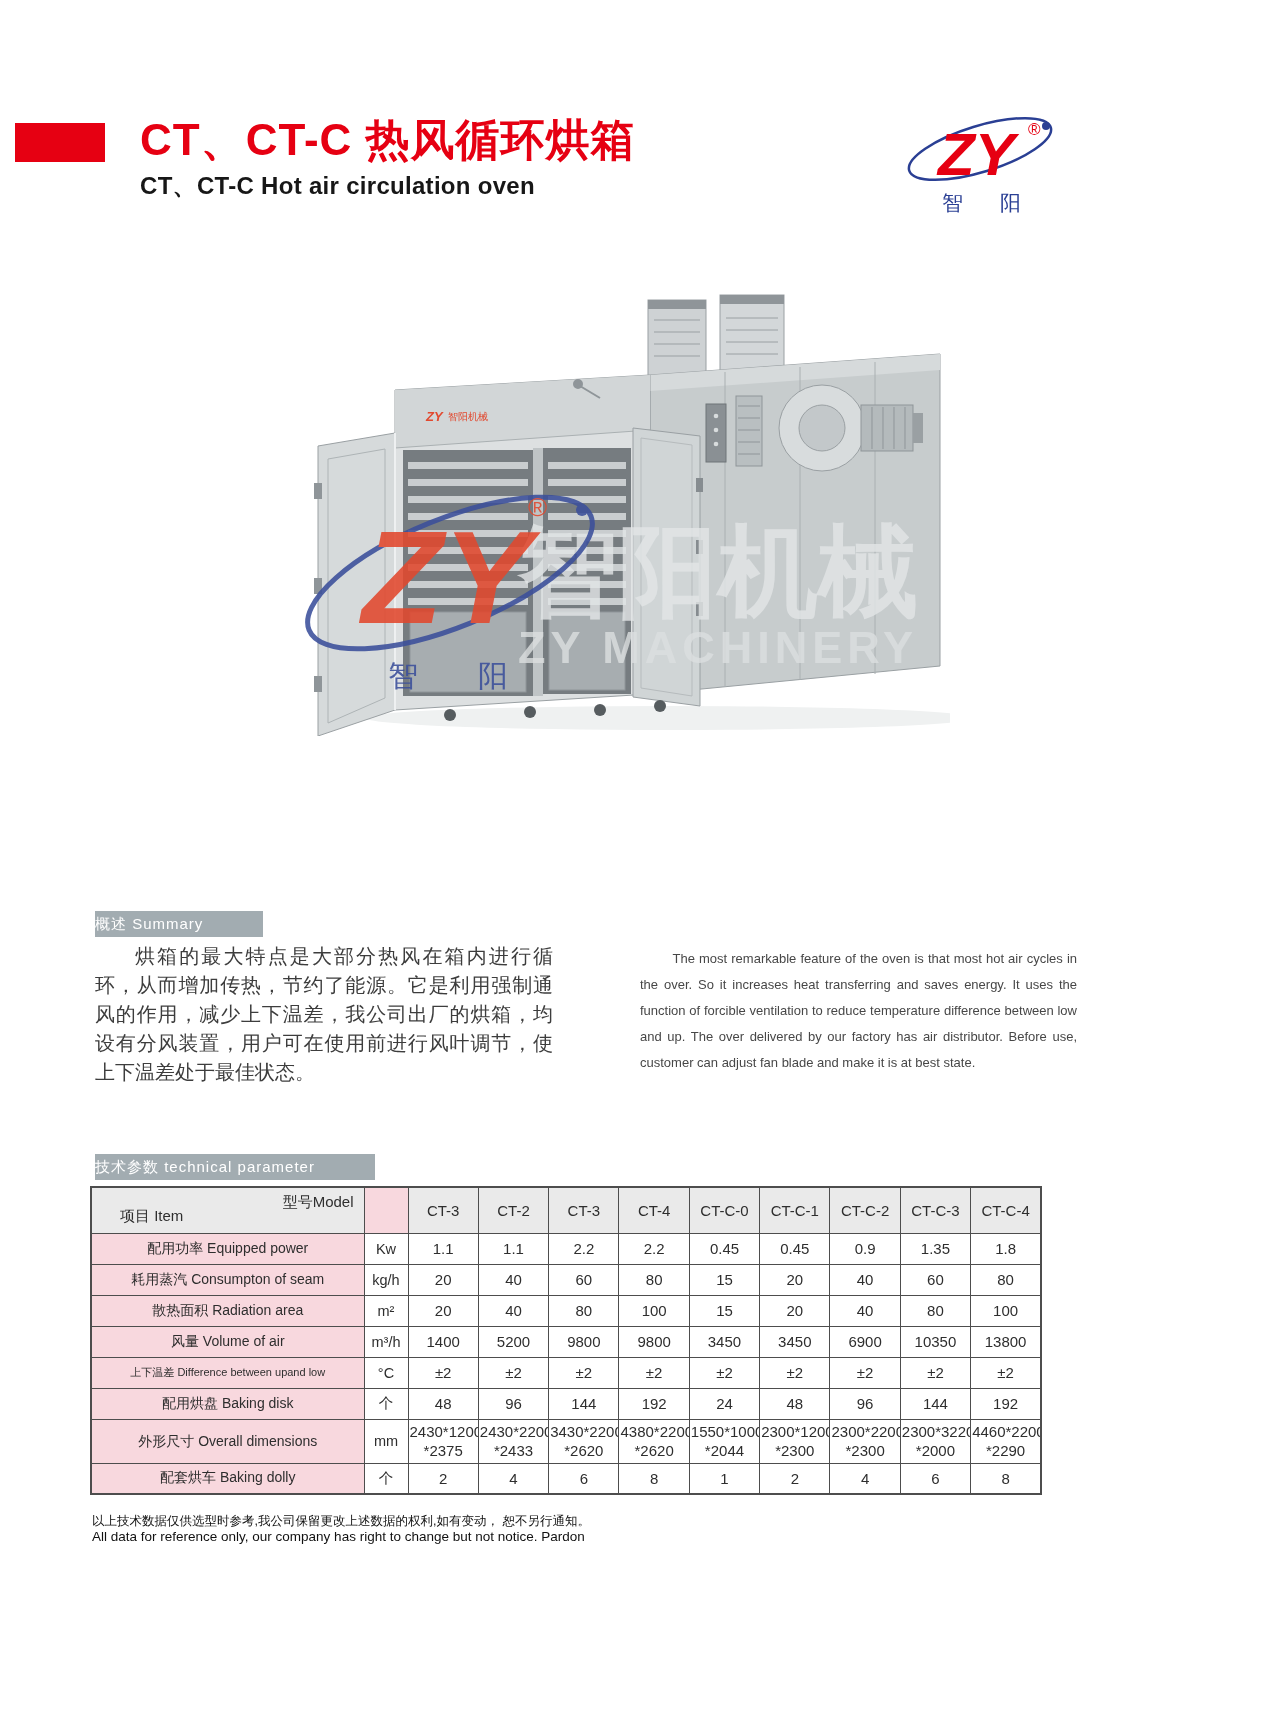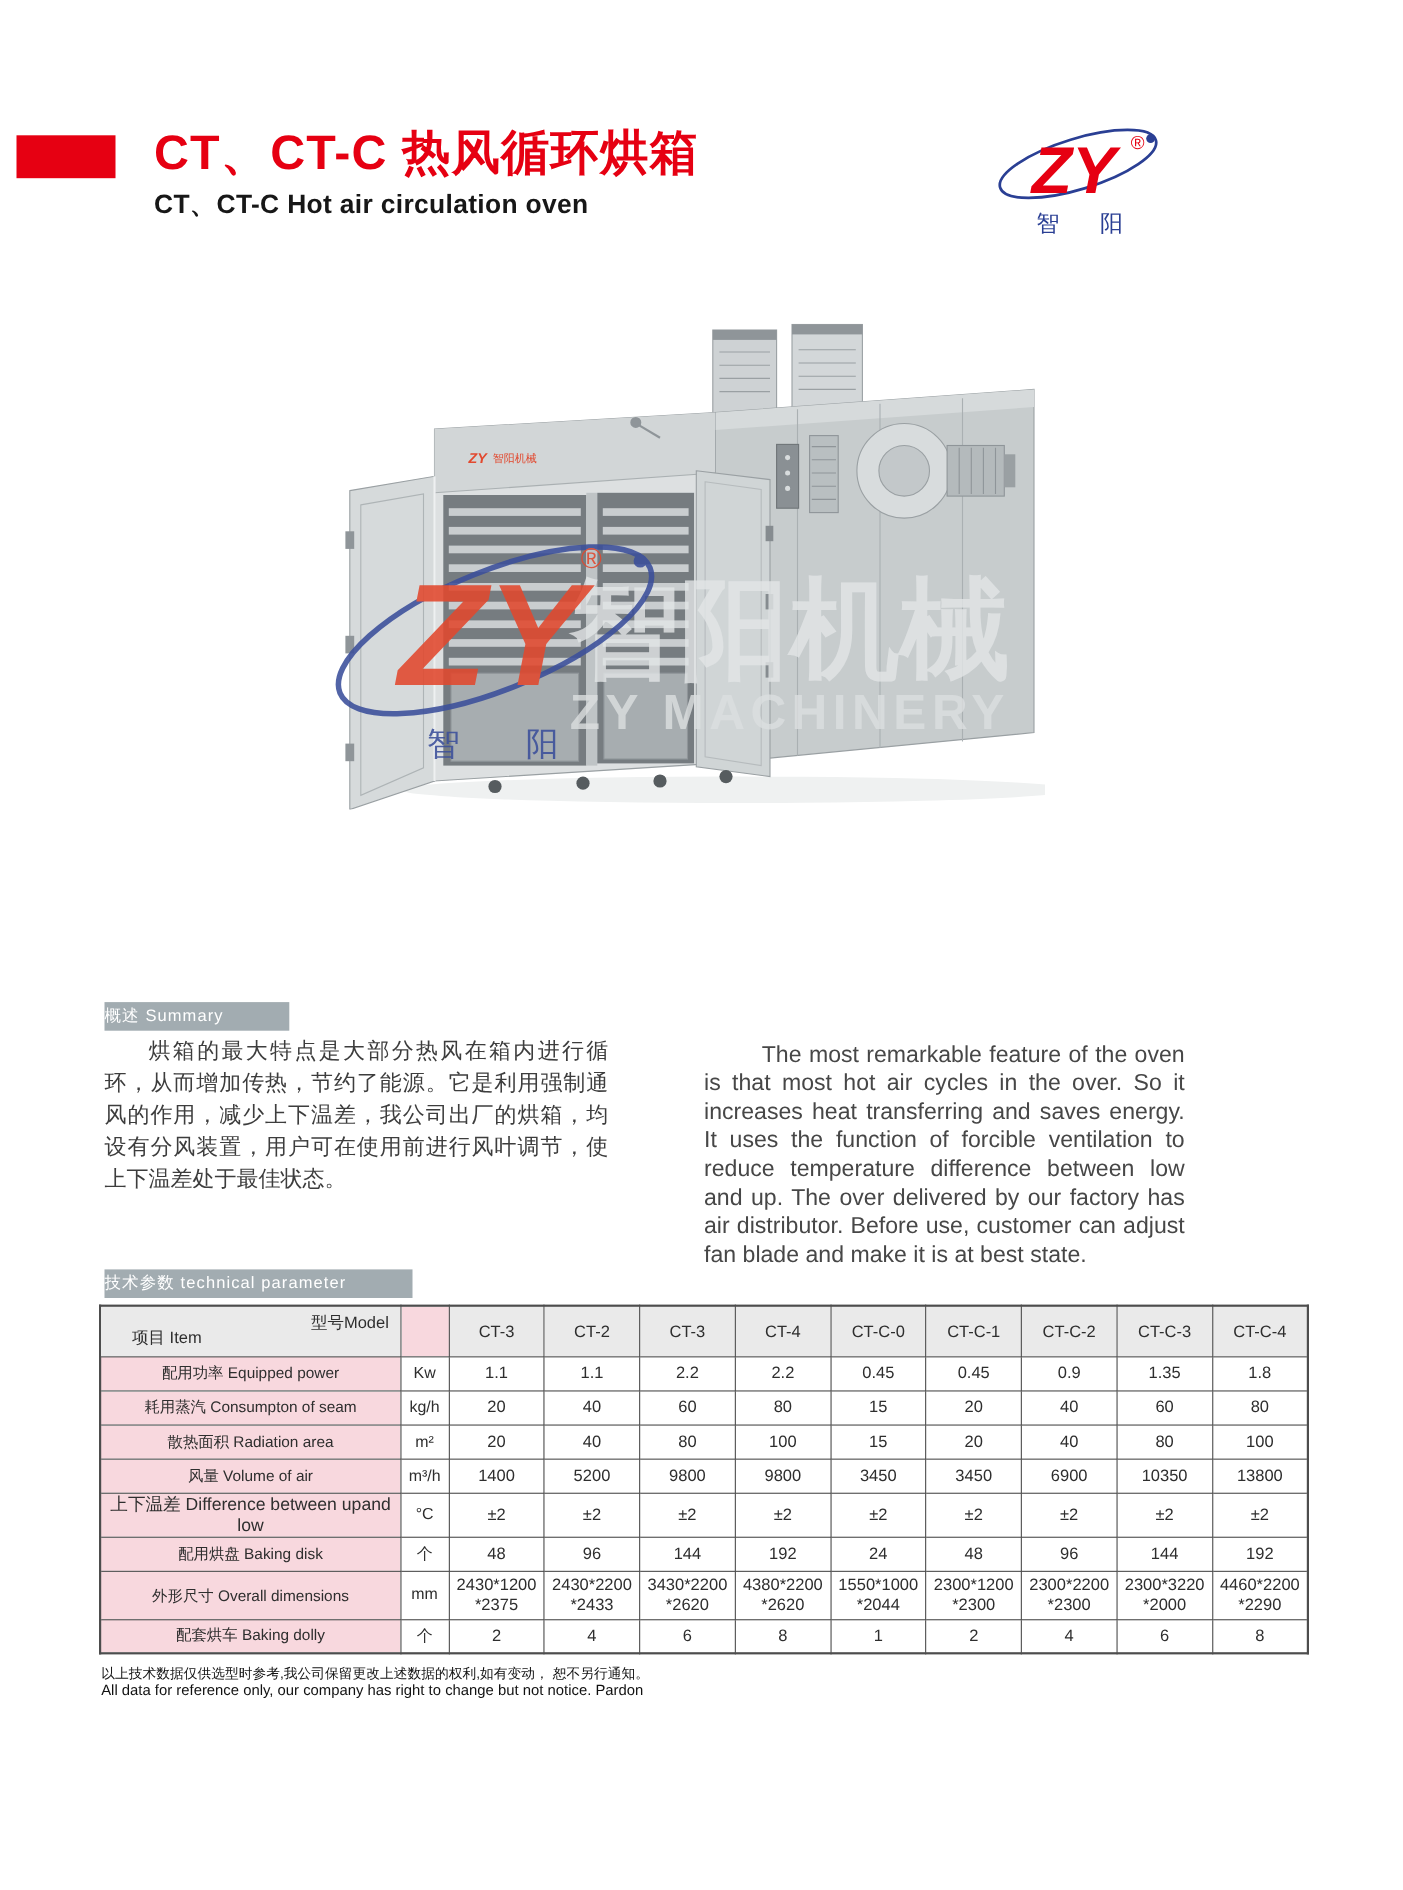--- a/index.html
+++ b/index.html
@@ -23,25 +23,25 @@
   }
   .banner.summary { left:95px; top:911px; width:168px; }
   .banner.tech    { left:95px; top:1154px; width:280px; }
   
   .para-cn {
     position:absolute; left:95px; top:942px; width:458px;
     font-size:20px; line-height:29px; color:#3d3d3d; text-align:justify; text-indent:2em;
   }
   .para-en {
     position:absolute; left:640px; top:946px; width:437px;
-    font-size:21px; line-height:26px; color:#474747; text-align:justify; text-indent:2.5em;
+    font-size:13px; line-height:26px; color:#474747; text-align:justify; text-indent:2.5em;
   }
   
   .tbl-wrap { position:absolute; left:90px; top:1186px; }
-  table.pt { border-collapse:collapse; table-layout:fixed; width:1100px; border:2px solid #4d4d4d;padding-left:43px; }
+  table.pt { border-collapse:collapse; table-layout:fixed; width:952px; border:2px solid #4d4d4d;padding-left:43px; }
   table.pt th, table.pt td {
     border:1px solid #4d4d4d; text-align:center; vertical-align:middle;
     color:#2e2e2e; background:#ffffff; overflow:hidden; padding:0 1px;
   }
   table.pt th { height:46px; font-weight:normal; font-size:15px; background:#eaeaea; }
   table.pt td.lbl  { background:#f8d8de; font-size:14px; height:31px; }
   table.pt td.unit { font-size:14.5px; }
   table.pt td.val  { font-size:15px; }
   table.pt th.unit-h { background:#f8d8de; }
   tr.dims td { height:44px; font-size:12.5px; line-height:1.3; white-space:pre-line; }
@@ -295,21 +295,21 @@
         <td class="val">5200</td>
         <td class="val">9800</td>
         <td class="val">9800</td>
         <td class="val">3450</td>
         <td class="val">3450</td>
         <td class="val">6900</td>
         <td class="val">10350</td>
         <td class="val">13800</td>
       </tr>
       <tr>
-        <td class="lbl" style="font-size:16px">上下温差 Difference between upand low</td>
+        <td class="lbl" style="font-size:11px">上下温差 Difference between upand low</td>
         <td class="unit">°C</td>
         <td class="val">±2</td>
         <td class="val">±2</td>
         <td class="val">±2</td>
         <td class="val">±2</td>
         <td class="val">±2</td>
         <td class="val">±2</td>
         <td class="val">±2</td>
         <td class="val">±2</td>
         <td class="val">±2</td>

